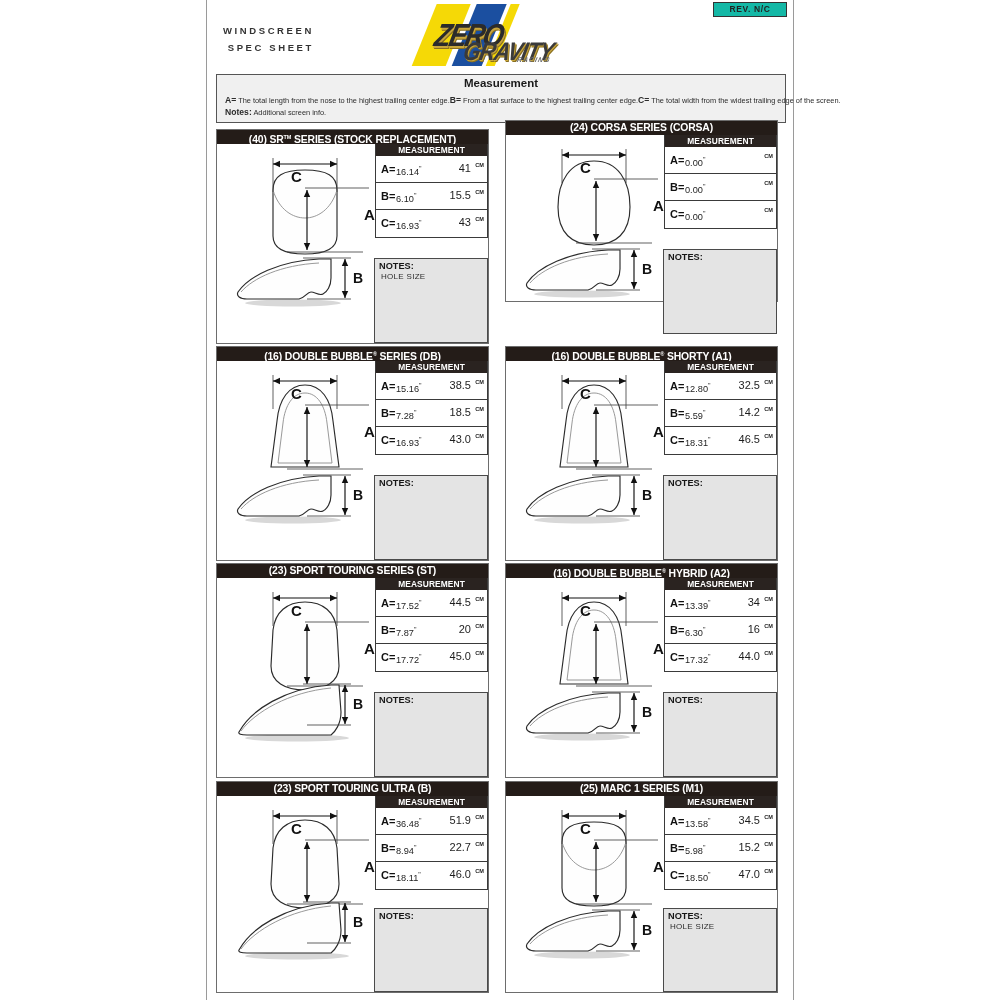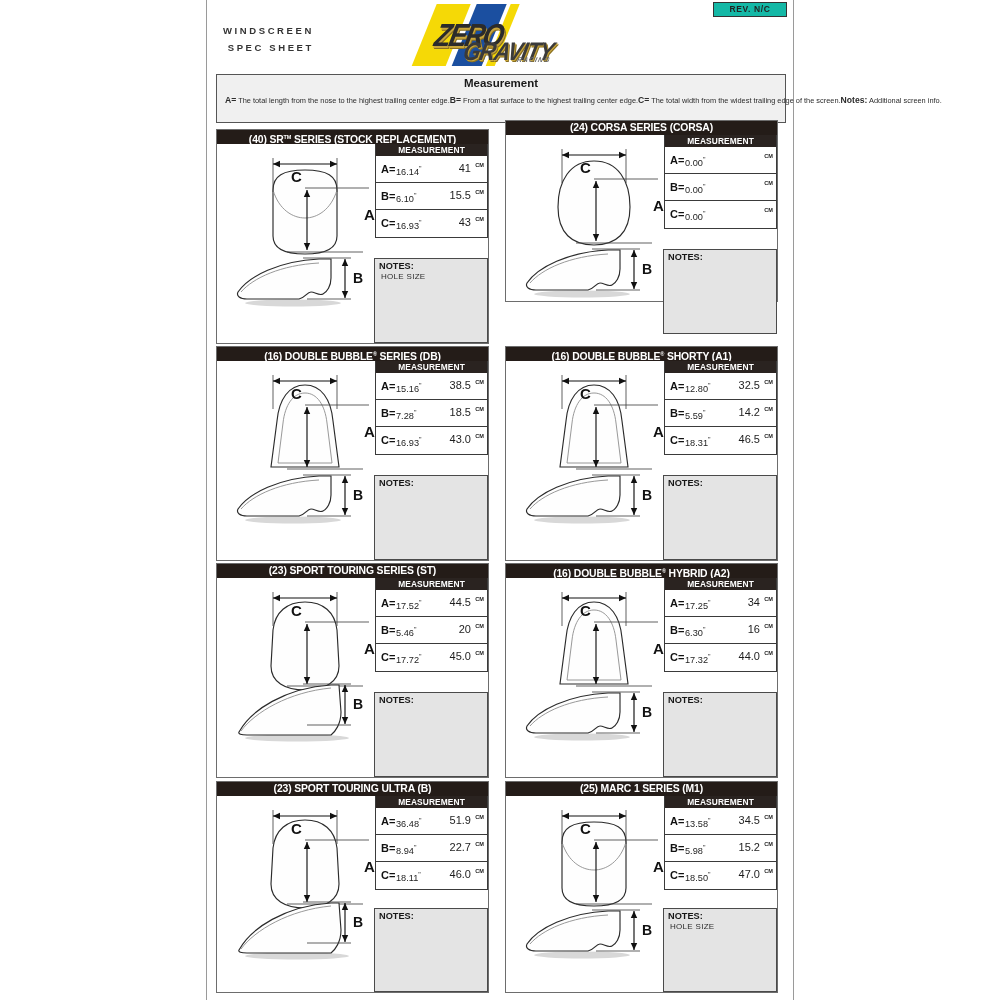--- a/index.html
+++ b/index.html
@@ -44,21 +44,21 @@
            box-sizing:border-box;}
   .prow{font-size:9.6px;font-weight:bold;color:#151515;line-height:15.2px;white-space:nowrap;}
   .prow .v{font-weight:normal;font-size:10.5px;}
   .prow .vsm{font-weight:normal;font-size:7.6px;letter-spacing:.1px;}
 
   
   .legend{position:absolute;left:9px;top:74px;width:570px;height:49px;
           border:1.6px solid #555;background:#f0f0f0;box-sizing:border-box;}
   .legend-t{text-align:center;font-size:11.5px;font-weight:bold;margin-top:2px;color:#1a1a1a;}
   .lgrid{position:absolute;left:8px;top:20px;width:556px;
-         display:grid;grid-template-columns:1fr 1fr 1fr 1fr;font-size:7.4px;color:#2b2b2b;}
+         display:grid;grid-template-columns:1fr 1fr 1fr;font-size:7.4px;color:#2b2b2b;}
   .lgrid div{line-height:11.6px;white-space:nowrap;}
   .lgrid b{font-size:8.6px;}
 
   
   .panel{position:absolute;width:273px;border:1.4px solid #6d6d6d;
          box-sizing:border-box;background:#fff;}
   .p-title{height:14px;background:#241c18;color:#fff;font-size:10.4px;
            font-weight:bold;text-align:center;line-height:14.5px;
            letter-spacing:-.15px;white-space:nowrap;overflow:hidden;}
   .p-title sup{font-size:5.5px;vertical-align:super;}
@@ -427,21 +427,21 @@
           <div class="mtable">
             <div class="mhead">MEASUREMENT</div>
             <div class="mrow">
               <span class="mlab">A=</span>
               <span class="min"><span>17.52</span><sup>"</sup></span>
               <span class="mcm">44.5</span>
               <span class="mcmu">CM</span>
             </div>
             <div class="mrow">
               <span class="mlab">B=</span>
-              <span class="min"><span>5.46</span><sup>"</sup></span>
+              <span class="min"><span>7.87</span><sup>"</sup></span>
               <span class="mcm">20</span>
               <span class="mcmu">CM</span>
             </div>
             <div class="mrow">
               <span class="mlab">C=</span>
               <span class="min"><span>17.72</span><sup>"</sup></span>
               <span class="mcm">45.0</span>
               <span class="mcmu">CM</span>
             </div>
           </div>
@@ -486,21 +486,21 @@
               <path d="M56 40 l-3.2 7 h6.4 z" fill="#111"></path>
               <path d="M56 100 l-3.2 -7 h6.4 z" fill="#111"></path>
             </svg>
           </div>
           <div class="dlab" style="left: 74px; top: 24px;">C</div>
           <div class="dlab" style="left: 147px; top: 62px;">A</div>
           <div class="mtable">
             <div class="mhead">MEASUREMENT</div>
             <div class="mrow">
               <span class="mlab">A=</span>
-              <span class="min"><span>17.25</span><sup>"</sup></span>
+              <span class="min"><span>13.39</span><sup>"</sup></span>
               <span class="mcm">34</span>
               <span class="mcmu">CM</span>
             </div>
             <div class="mrow">
               <span class="mlab">B=</span>
               <span class="min"><span>6.30</span><sup>"</sup></span>
               <span class="mcm">16</span>
               <span class="mcmu">CM</span>
             </div>
             <div class="mrow">

